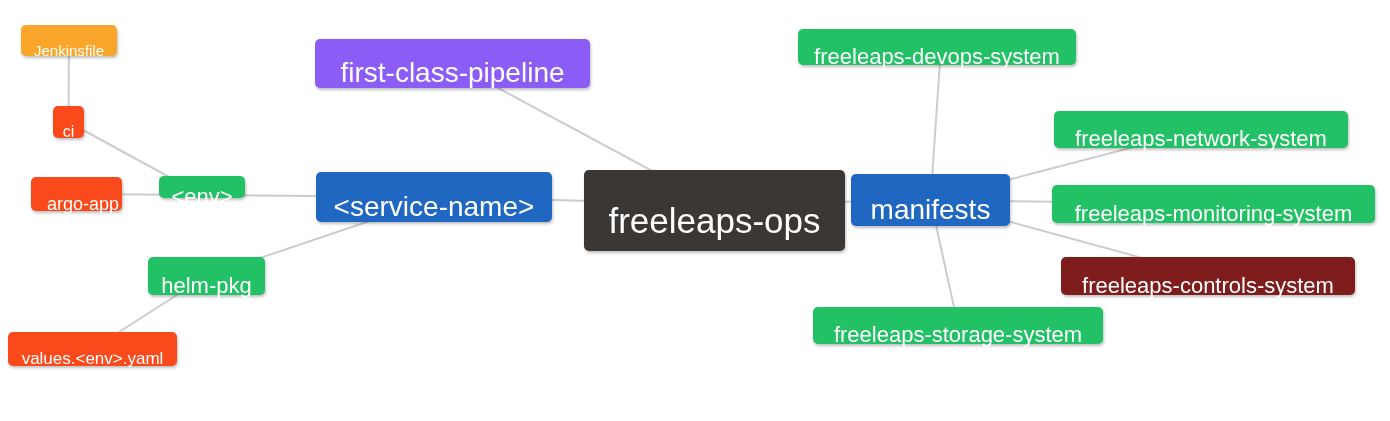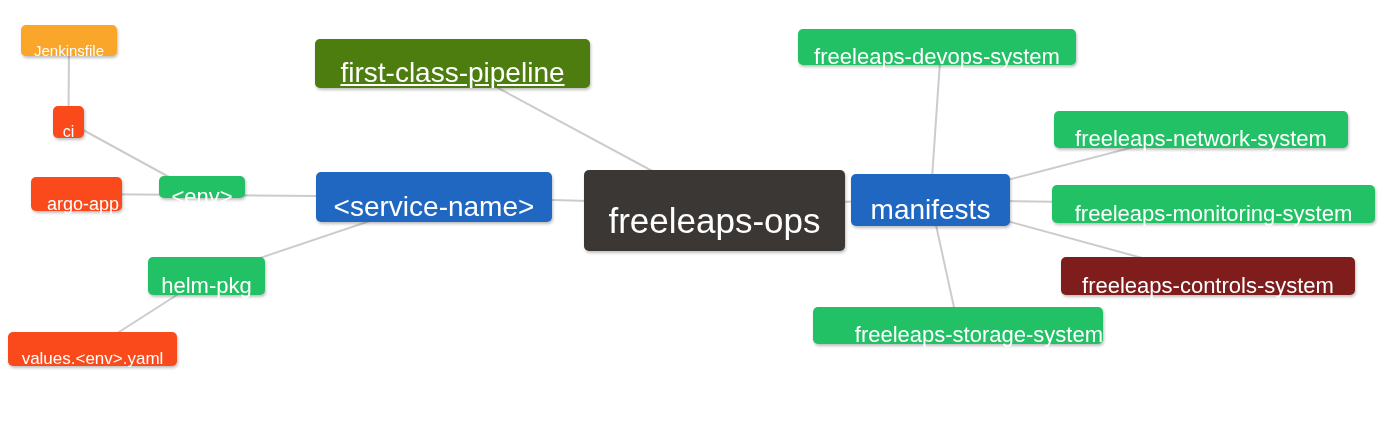--- a/index.html
+++ b/index.html
@@ -82,38 +82,38 @@
       </div>
       <div class="node" style="left: 148px; top: 257px; width: 117px; height: 38px; background: rgb(34, 193, 102); font-size: 22px;">
         <span class="label">helm-pkg</span>
       </div>
       <div class="node" style="left: 8px; top: 332px; width: 169px; height: 34px; background: rgb(250, 74, 27); font-size: 17px;">
         <span class="label">values.&lt;env&gt;.yaml</span>
       </div>
       <div class="node" style="left: 316px; top: 172px; width: 236px; height: 50px; background: rgb(31, 103, 193); font-size: 28px;">
         <span class="label">&lt;service-name&gt;</span>
       </div>
-      <div class="node" style="left: 315px; top: 39px; width: 275px; height: 49px; background: #4d7c0f; font-size: 28px; text-decoration: underline;">
+      <div class="node" style="left: 315px; top: 39px; width: 275px; height: 49px; background: #8b5cf6; font-size: 28px;">
         <span class="label">first-class-pipeline</span>
       </div>
       <div class="node" style="left: 584px; top: 170px; width: 261px; height: 81px; background: rgb(59, 55, 52); font-size: 35px;">
         <span class="label">freeleaps-ops</span>
       </div>
       <div class="node" style="left: 851px; top: 174px; width: 159px; height: 52px; background: rgb(31, 103, 193); font-size: 28px;">
         <span class="label">manifests</span>
       </div>
       <div class="node" style="left: 798px; top: 29px; width: 278px; height: 36px; background: rgb(34, 193, 102); font-size: 22px;">
         <span class="label">freeleaps-devops-system</span>
       </div>
       <div class="node" style="left: 1054px; top: 111px; width: 294px; height: 37px; background: rgb(34, 193, 102); font-size: 22px;">
         <span class="label">freeleaps-network-system</span>
       </div>
       <div class="node" style="left: 1052px; top: 185px; width: 323px; height: 38px; background: rgb(34, 193, 102); font-size: 22px;">
         <span class="label">freeleaps-monitoring-system</span>
       </div>
       <div class="node" style="left: 1061px; top: 257px; width: 294px; height: 38px; background: #7f1d1d; font-size: 22px;">
         <span class="label">freeleaps-controls-system</span>
       </div>
-      <div class="node" style="left: 813px; top: 307px; width: 290px; height: 37px; background: rgb(34, 193, 102); font-size: 22px; justify-content: flex-end;">
+      <div class="node" style="left: 813px; top: 307px; width: 290px; height: 37px; background: rgb(34, 193, 102); font-size: 22px;">
         <span class="label">freeleaps-storage-system</span>
       </div>
     </div>
 </div>
 
 </body></html>

